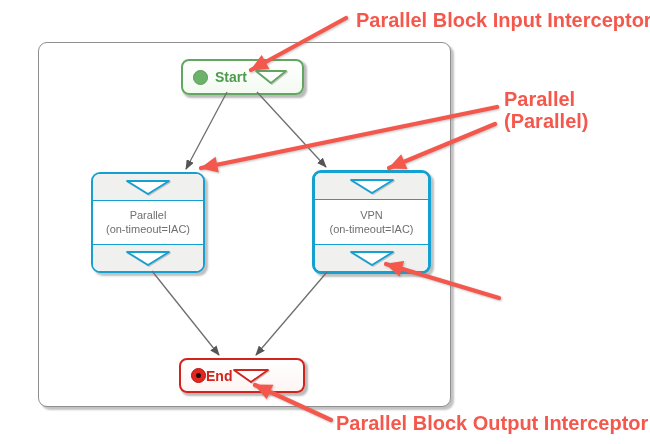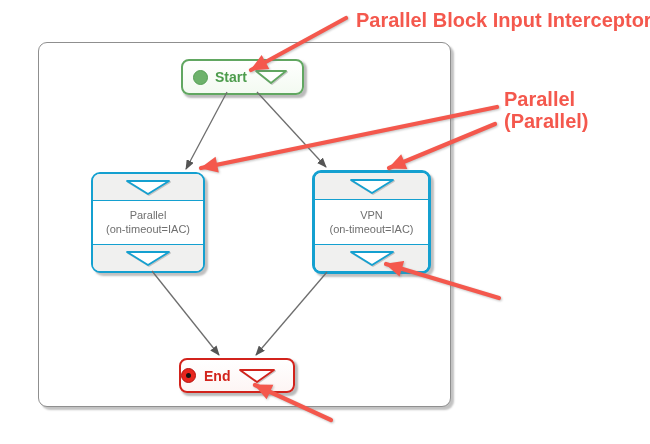--- a/index.html
+++ b/index.html
@@ -13,21 +13,21 @@
 
   
   .node{position:absolute;display:flex;align-items:center;border-radius:8px;z-index:3;}
   .start-node{left:181px;top:59px;width:109px;height:32px;border:2px solid #61a761;
     background:linear-gradient(#ffffff,#f3faf1);
     box-shadow:2.5px 2.5px 2px rgba(130,130,130,.55);padding-left:10px;gap:7px;}
   .start-dot{width:13px;height:13px;border-radius:50%;background:#6db26b;border:1px solid #55a055;flex:0 0 auto;}
   .start-label{color:#4d9c4d;font-weight:bold;font-size:14px;}
   .end-node{left:179px;top:358px;width:112px;height:31px;border:2px solid #d2231c;
     background:linear-gradient(#ffffff,#fdf5f4);
-    box-shadow:2.5px 2.5px 2px rgba(130,130,130,.55);padding-left:0;gap:8px;}
+    box-shadow:2.5px 2.5px 2px rgba(130,130,130,.55);padding-left:10px;gap:0;}
   .end-dot{width:13px;height:13px;border-radius:50%;background:#e8251d;border:1px solid #b21511;
     display:flex;align-items:center;justify-content:center;flex:0 0 auto;}
   .end-dot-inner{width:5px;height:5px;border-radius:50%;background:#141414;}
   .end-label{color:#d2231c;font-weight:bold;font-size:14px;}
   .tri{filter:drop-shadow(1px 1.5px 0 rgba(140,140,140,.45));display:block;}
 
   
   .service{position:absolute;border-radius:9px;background:#fff;z-index:3;
     box-shadow:3px 3px 2px rgba(130,130,130,.5);display:flex;flex-direction:column;overflow:hidden;}
   .service.homezone{left:91px;top:172px;width:110px;height:97px;border:2px solid #14a0d0;}
@@ -134,14 +134,15 @@
       <line class="redline" x1="499" y1="298" x2="386" y2="264" marker-end="url(#redhead)"></line>
       <line class="redline" x1="331" y1="420" x2="255" y2="385" marker-end="url(#redhead)"></line>
     </g>
   </svg>
 
   <div class="annotation ann-input">Parallel Block Input Interceptor</div>
   <div class="annotation ann-services">
     <div>Parallel</div>
     <div>(Parallel)</div>
   </div>
+  <div class="annotation ann-output">Parallel Block Output Interceptor</div>
 
 </div>
 
 </body></html>

